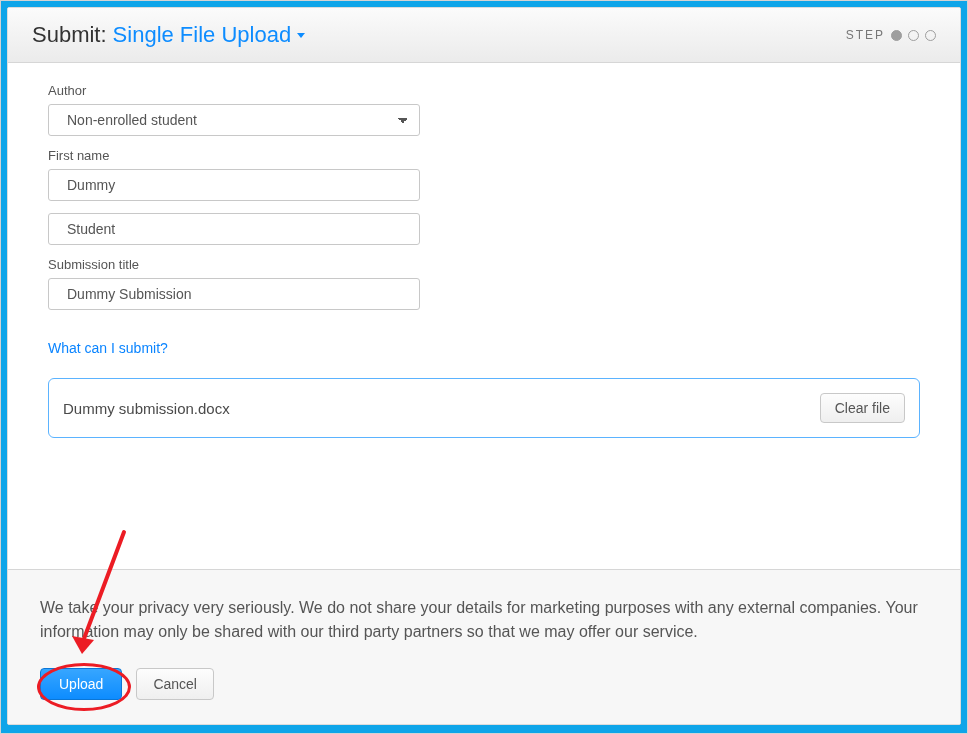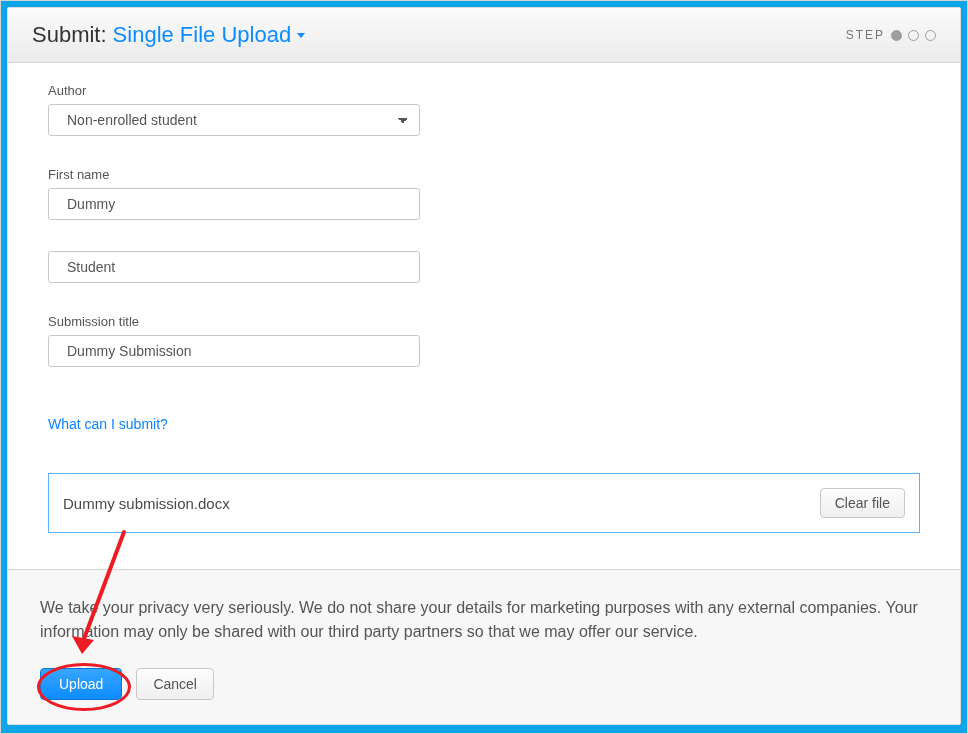--- a/index.html
+++ b/index.html
@@ -6,27 +6,27 @@
   html, body { margin: 0; padding: 0; font-family: Arial, Helvetica, sans-serif; font-size: 14px; color: #333; background: #eef5fa; }
   .page { width: 968px; height: 734px; background: #0ea5e9; border: 1px solid #d3d3d3; position: relative; margin: 0; padding: 6px; }
   .panel { border: 1px solid #dcdcdc; border-radius: 2px; height: 718px; background: #fff; display: flex; flex-direction: column; overflow: hidden; position: relative; }
   .panel-header { background: linear-gradient(to bottom, #fbfbfb 0%, #ebebeb 100%); border-bottom: 1px solid #d6d6d6; padding: 14px 24px; display: flex; align-items: center; justify-content: space-between; }
   .title-group { display: flex; align-items: center; gap: 6px; font-size: 22px; }
   .title-link { color: #0d8cff; cursor: pointer; display: flex; align-items: center; gap: 6px; }
   .caret { width: 0; height: 0; border-left: 4px solid transparent; border-right: 4px solid transparent; border-top: 5px solid #0d8cff; display: inline-block; }
   .step-group { display: flex; align-items: center; gap: 6px; color: #777; letter-spacing: 2px; font-size: 12px; }
   .step-circle { width: 11px; height: 11px; border-radius: 50%; border: 1px solid #9e9e9e; display: inline-block; }
   .step-circle.filled { background: #9e9e9e; }
-  .panel-body { flex: 1 1 auto; padding: 20px 40px 10px 40px; display: flex; flex-direction: column; gap: 31px; overflow: visible; }
+  .panel-body { flex: 1 1 auto; padding: 20px 40px 10px 40px; display: flex; flex-direction: column; gap: 12px; overflow: visible; }
   .field { display: flex; flex-direction: column; gap: 6px; max-width: 400px; }
   .field label { color: #555; font-size: 13px; }
   .select, .text-input { height: 32px; border: 1px solid #c8c8c8; border-radius: 3px; padding: 0 18px; background: #fff; font-size: 14px; color: #555; width: 372px; }
   .select { appearance: none; -webkit-appearance: none; background-image: linear-gradient(45deg, transparent 50%, #555 50%), linear-gradient(135deg, #555 50%, transparent 50%); background-position: calc(100% - 16px) 13px, calc(100% - 11px) 13px; background-size: 5px 5px, 5px 5px; background-repeat: no-repeat; }
   .link { color: #0a84ff; cursor: pointer; font-size: 14px; margin-top: 18px; }
-  .file-box { border: 1px solid #5bb3ff; border-radius: 0; padding: 14px 14px; display: flex; align-items: center; justify-content: space-between; margin-top: 10px; }
+  .file-box { border: 1px solid #5bb3ff; border-radius: 6px; padding: 14px 14px; display: flex; align-items: center; justify-content: space-between; margin-top: 10px; }
   .file-name { color: #4a4a4a; font-size: 15px; }
   .clear-btn { background: linear-gradient(to bottom, #fdfdfd, #efefef); border: 1px solid #c8c8c8; border-radius: 4px; padding: 6px 14px; color: #555; cursor: pointer; font-size: 14px; }
   .panel-footer { border-top: 1px solid #d6d6d6; background: #f7f7f7; padding: 26px 32px 24px 32px; display: flex; flex-direction: column; gap: 24px; position: relative; }
   .privacy-text { color: #555; font-size: 16px; line-height: 1.5; }
   .button-row { display: flex; align-items: center; gap: 14px; }
   .upload-btn { background: linear-gradient(to bottom, #37a6ff, #0d8cff); border: 1px solid #0b76d6; color: #fff; font-size: 14px; padding: 7px 18px; border-radius: 4px; cursor: pointer; }
   .cancel-btn { background: linear-gradient(to bottom, #fdfdfd, #efefef); border: 1px solid #c8c8c8; border-radius: 4px; padding: 7px 16px; color: #555; cursor: pointer; font-size: 14px; }
   .highlight-ellipse { position: absolute; pointer-events: none; border: 3px solid #ec1c24; border-radius: 50% / 50%; width: 94px; height: 48px; left: 29px; bottom: 13px; }
   .arrow-svg { position: absolute; pointer-events: none; left: 56px; width: 72px; height: 130px; top: 518px; z-index: 10; }
 </style>

